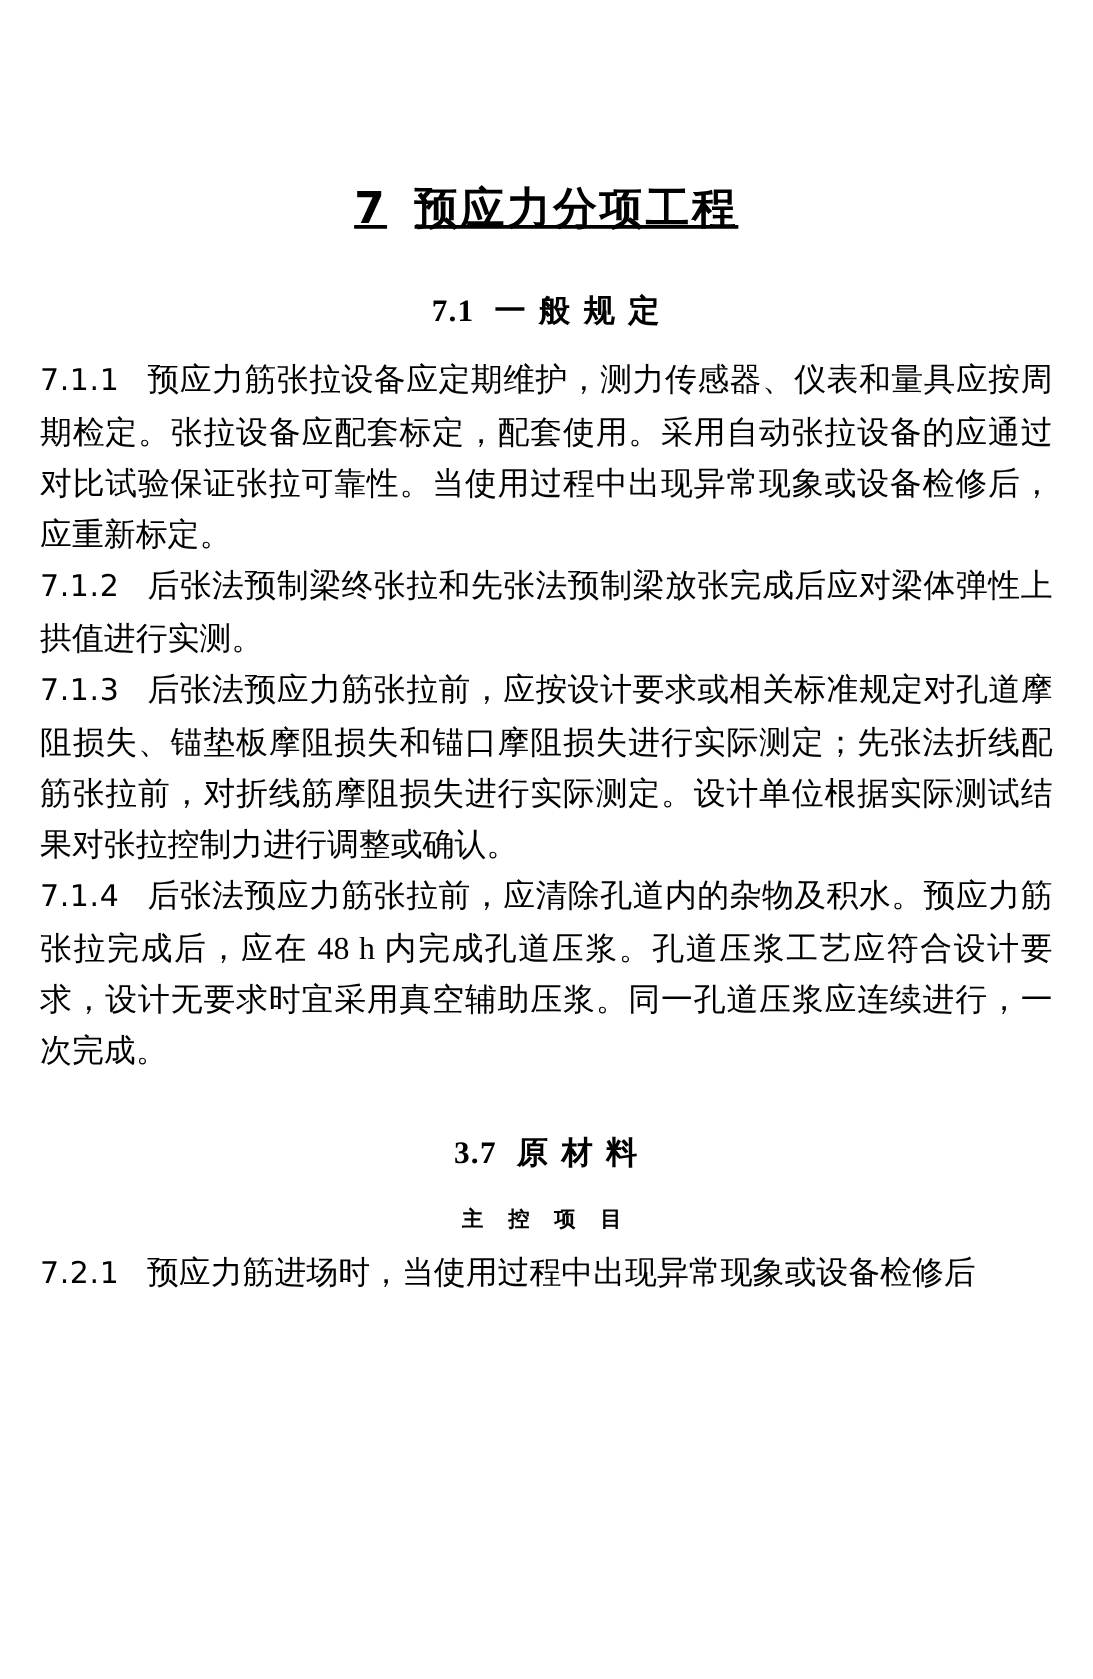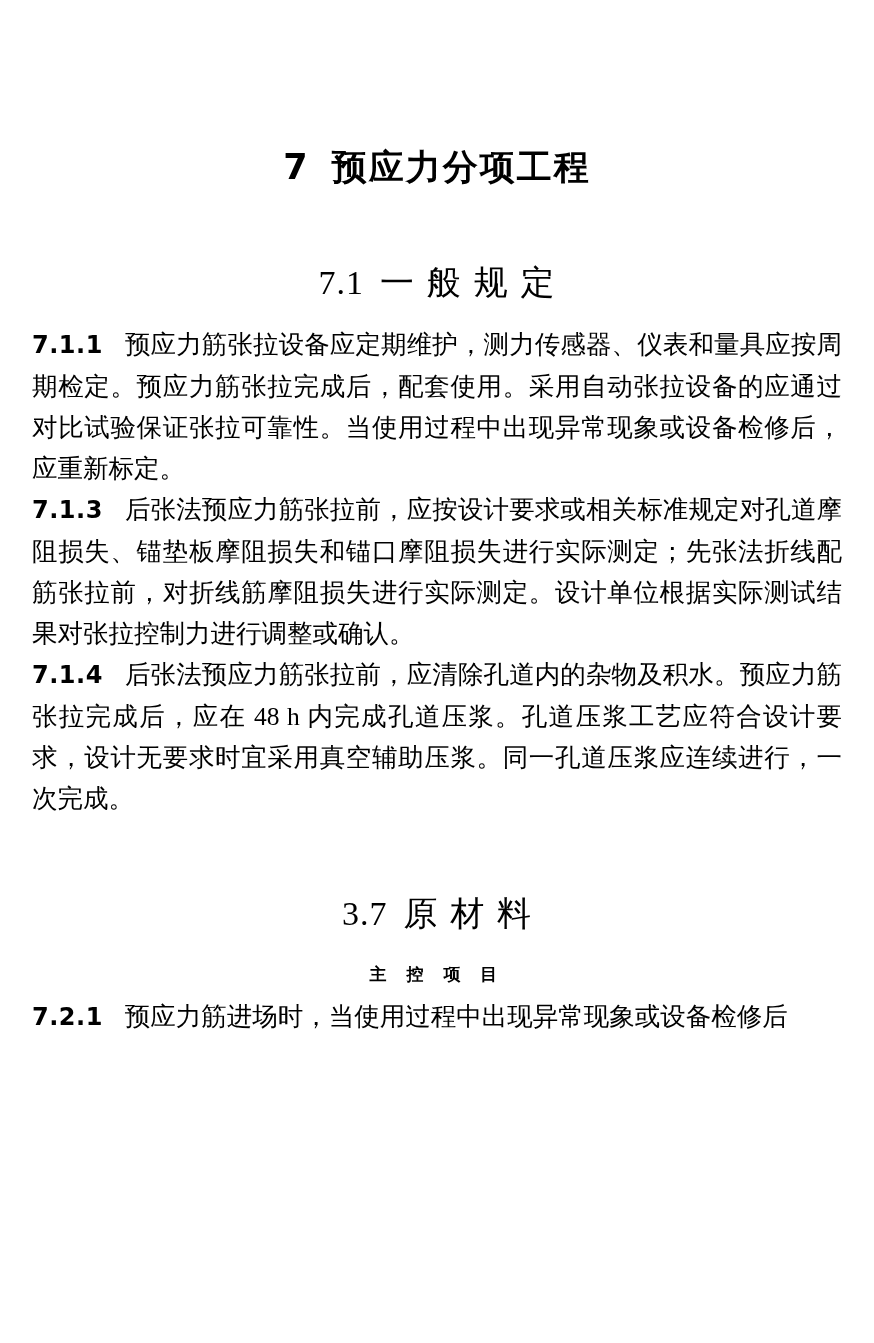--- a/index.html
+++ b/index.html
@@ -24,31 +24,32 @@
   }
   .chapter-title {
     text-align: center;
     font-family: "DejaVu Sans", "Liberation Sans", sans-serif;
     font-weight: bold;
     font-size: 35px;
     letter-spacing: 2px;
     margin-top: 146px;
     margin-bottom: 0;
     line-height: 1.2;
+    text-decoration: underline;
   }
   .chapter-title .num {
     margin-right: 22px;
   }
   .section-title {
     text-align: center;
     font-family: "DejaVu Sans", "Liberation Sans", sans-serif;
-    font-weight: normal;
-    font-size: 34px;
+    font-weight: bold;
+    font-size: 25px;
     letter-spacing: 1px;
-    margin-top: 72px;
+    margin-top: 44px;
     margin-bottom: 18px;
   }
   .section-title .num {
     margin-right: 16px;
   }
   .subsection-title {
     text-align: center;
     font-family: "DejaVu Sans", "Liberation Sans", sans-serif;
     font-weight: bold;
     font-size: 17px;
@@ -60,21 +61,21 @@
     font-size: 25.5px;
     line-height: 41px;
     margin: 0;
     text-align: justify;
     text-justify: inter-ideograph;
     letter-spacing: 0px;
     text-indent: 0;
   }
   p.clause .cnum {
     font-family: "DejaVu Sans", "Liberation Sans", sans-serif;
-    font-weight: bold;
+    font-weight: normal;
     font-size: 24px;
     margin-right: 22px;
     letter-spacing: 0.5px;
   }
   .latin {
     font-family: "Liberation Serif", "DejaVu Serif", serif;
   }
   .body-block {
     margin-top: 14px;
   }
@@ -88,23 +89,26 @@
     <span class="num">7</span><span>预应力分项工程</span>
   </h1>
 
   <h2 class="section-title">
     <span class="num latin">7.1</span><span>一 般 规 定</span>
   </h2>
 
   <div class="body-block">
 
     <p class="clause">
-      <span class="cnum">7.1.1</span><span>预应力筋张拉设备应定期维护，测力传感器、仪表和量具应按周期检定。预应力筋张拉完成后，配套使用。采用自动张拉设备的应通过对比试验保证张拉可靠性。当使用过程中出现异常现象或设备检修后，应重新标定。</span>
+      <span class="cnum">7.1.1</span><span>预应力筋张拉设备应定期维护，测力传感器、仪表和量具应按周期检定。张拉设备应配套标定，配套使用。采用自动张拉设备的应通过对比试验保证张拉可靠性。当使用过程中出现异常现象或设备检修后，应重新标定。</span>
     </p>
 
+    <p class="clause">
+      <span class="cnum">7.1.2</span><span>后张法预制梁终张拉和先张法预制梁放张完成后应对梁体弹性上拱值进行实测。</span>
+    </p>
 
     <p class="clause">
       <span class="cnum">7.1.3</span><span>后张法预应力筋张拉前，应按设计要求或相关标准规定对孔道摩阻损失、锚垫板摩阻损失和锚口摩阻损失进行实际测定；先张法折线配筋张拉前，对折线筋摩阻损失进行实际测定。设计单位根据实际测试结果对张拉控制力进行调整或确认。</span>
     </p>
 
     <p class="clause">
       <span class="cnum">7.1.4</span><span>后张法预应力筋张拉前，应清除孔道内的杂物及积水。预应力筋张拉完成后，应在 48 h 内完成孔道压浆。孔道压浆工艺应符合设计要求，设计无要求时宜采用真空辅助压浆。同一孔道压浆应连续进行，一次完成。</span>
     </p>
 
 

